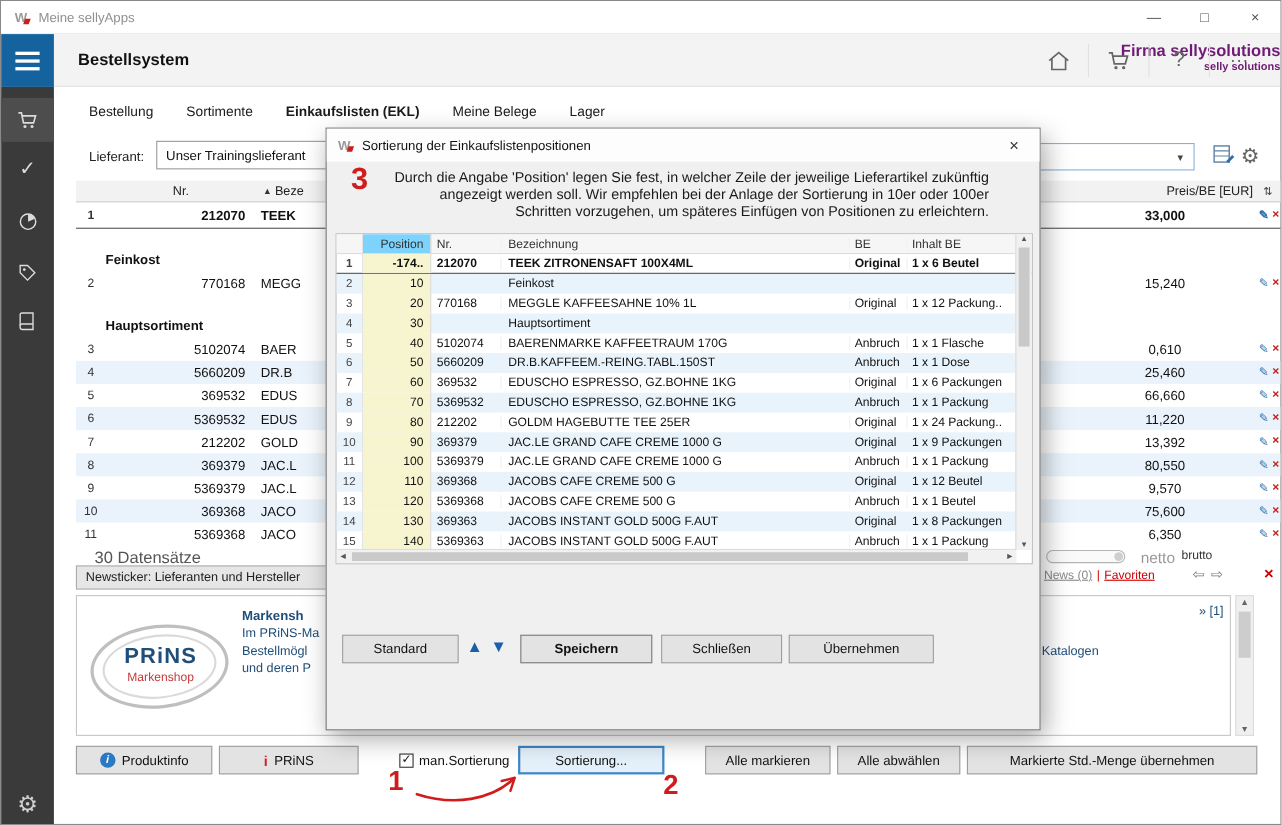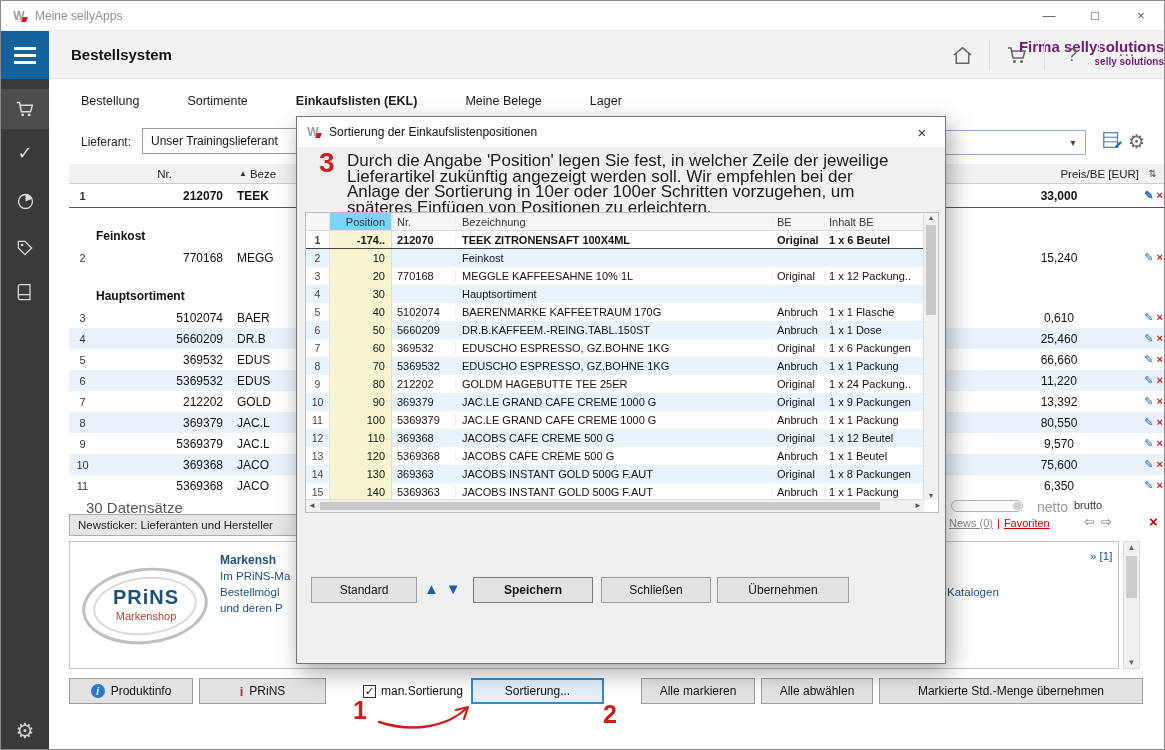--- a/index.html
+++ b/index.html
@@ -31,21 +31,21 @@
   .hdr-more{font-size:17px;color:#666;letter-spacing:1px;padding-bottom:8px}
 
   
   .sidebar{position:absolute;left:0;top:78px;width:48px;height:672px;background:#3a3a3a}
   .sb-icon{position:absolute;left:0;width:48px;height:40px;display:flex;align-items:center;justify-content:center;color:#dcdcdc}
   .sb-icon.active{background:#4d4d4d}
   .sb-check{font-size:18px}
   .sb-gear{font-size:21px;color:#cfcfcf}
 
   
-  .tabs{position:absolute;left:48px;top:86px;height:28px;display:flex;align-items:center;padding-left:32px;gap:48px}
+  .tabs{position:absolute;left:48px;top:86px;height:28px;display:flex;align-items:center;padding-left:32px;gap:30px}
   .tab{font-size:12.5px;color:#1a1a1a}
   .tab.active{font-weight:700}
   .lieferant-label{position:absolute;left:80px;top:134px;font-size:12px;color:#222}
   .lieferant-select{position:absolute;left:141px;top:127px;width:168px;height:26px;background:#fff;border:1px solid #9a9a9a;font-size:12px;color:#111;display:flex;align-items:center;padding:0 8px}
   .view-select{position:absolute;left:860px;top:129px;width:225px;height:25px;background:#fff;border:1px solid #8ab0d8;display:flex;align-items:center;font-size:12px;color:#333;padding:0 4px}
   .view-select .chev{margin-left:auto;color:#444;font-size:10px;width:16px;text-align:center}
   .tbl-edit-ic{position:absolute;left:1100px;top:128px}
   .top-gear{position:absolute;left:1127px;top:129px;font-size:19px;color:#666}
 
   
@@ -112,21 +112,21 @@
   #btn-sortierung{left:470px;width:133px;background:#e4f0fa;border:2px solid #3c87c8}
   #btn-allemark{left:640px;width:114px}
   #btn-alleab{left:760px;width:112px}
   #btn-markierte{left:878px;width:264px}
 
   
   .dialog{position:absolute;left:295px;top:115px;width:650px;height:548px;background:#f0f0f0;border:1px solid #767676;box-shadow:4px 8px 22px rgba(0,0,0,.35);z-index:10}
   .dlg-title{position:absolute;left:0;top:0;width:100%;height:30px;background:#fdfdfd;display:flex;align-items:center;padding:0 8px}
   .dlg-title-text{margin-left:8px;font-size:12px;color:#111}
   .dlg-close{margin-left:auto;width:30px;text-align:center;font-size:15px;color:#333}
-  .dlg-intro{position:absolute;left:50px;top:36px;width:552px;text-align:left;font-size:17px;line-height:15.5px;color:#1a1a1a}
+  .dlg-intro{position:absolute;left:50px;top:36px;width:552px;text-align:right;font-size:13px;line-height:15.5px;color:#1a1a1a}
   .dlg-table{position:absolute;left:8px;top:95px;width:634px;height:301px;background:#fff;border:1px solid #bdbdbd}
   .d-head{display:flex;height:18px;background:#f6f6f6;border-bottom:1px solid #ddd;font-size:11px;color:#333;align-items:center}
   .d-head .d-pos{background:#7dd3fc}
   .d-row{display:flex;height:18px;align-items:center;font-size:11px;color:#111}
   .d-body > div:nth-of-type(even){background:#e9f3fb}
   .d-row.first{font-weight:700;border-bottom:1px solid #444}
   .d-num{width:24px;align-self:stretch;display:flex;align-items:center;justify-content:center;font-size:10.5px;color:#444;border-right:1px solid #e4e4e4}
   .d-pos{width:62px;align-self:stretch;line-height:18px;text-align:right;padding-right:6px;background:#f6f5d0;border-right:1px solid #ddd}
   .d-nr{width:64px;padding-left:5px;border-right:1px solid #f0f0f0}
   .d-bez{width:317px;padding-left:6px;white-space:nowrap;overflow:hidden;border-right:1px solid #f0f0f0}

